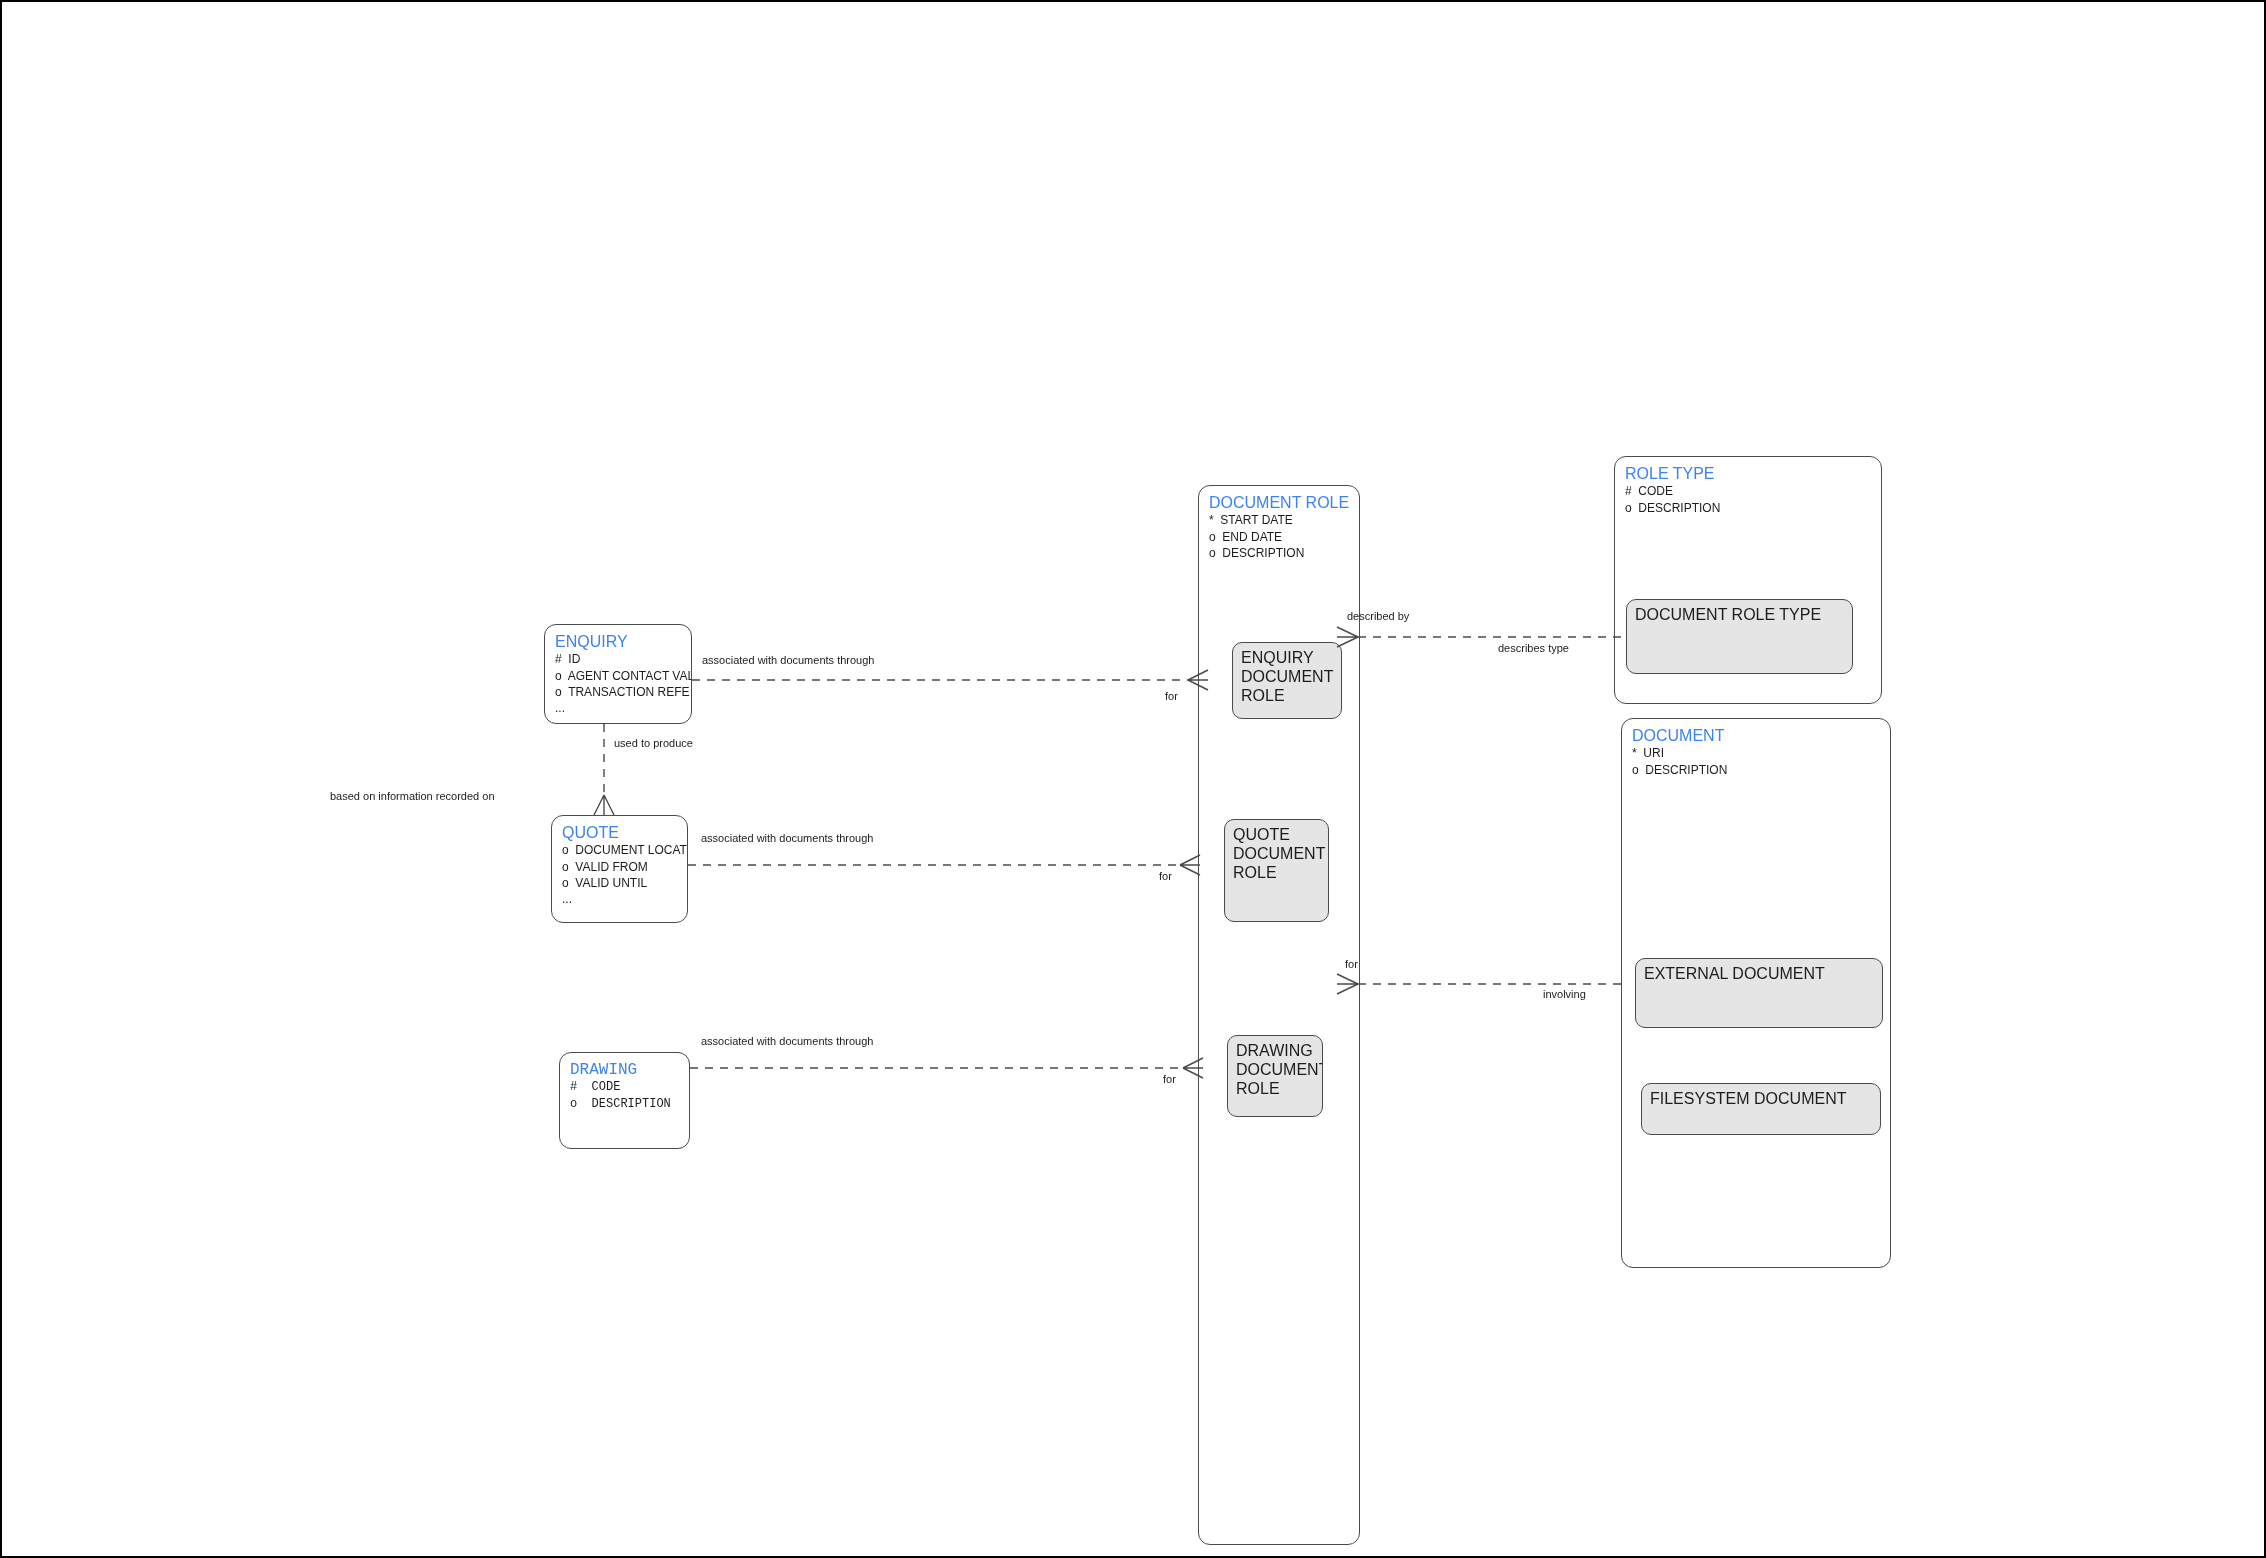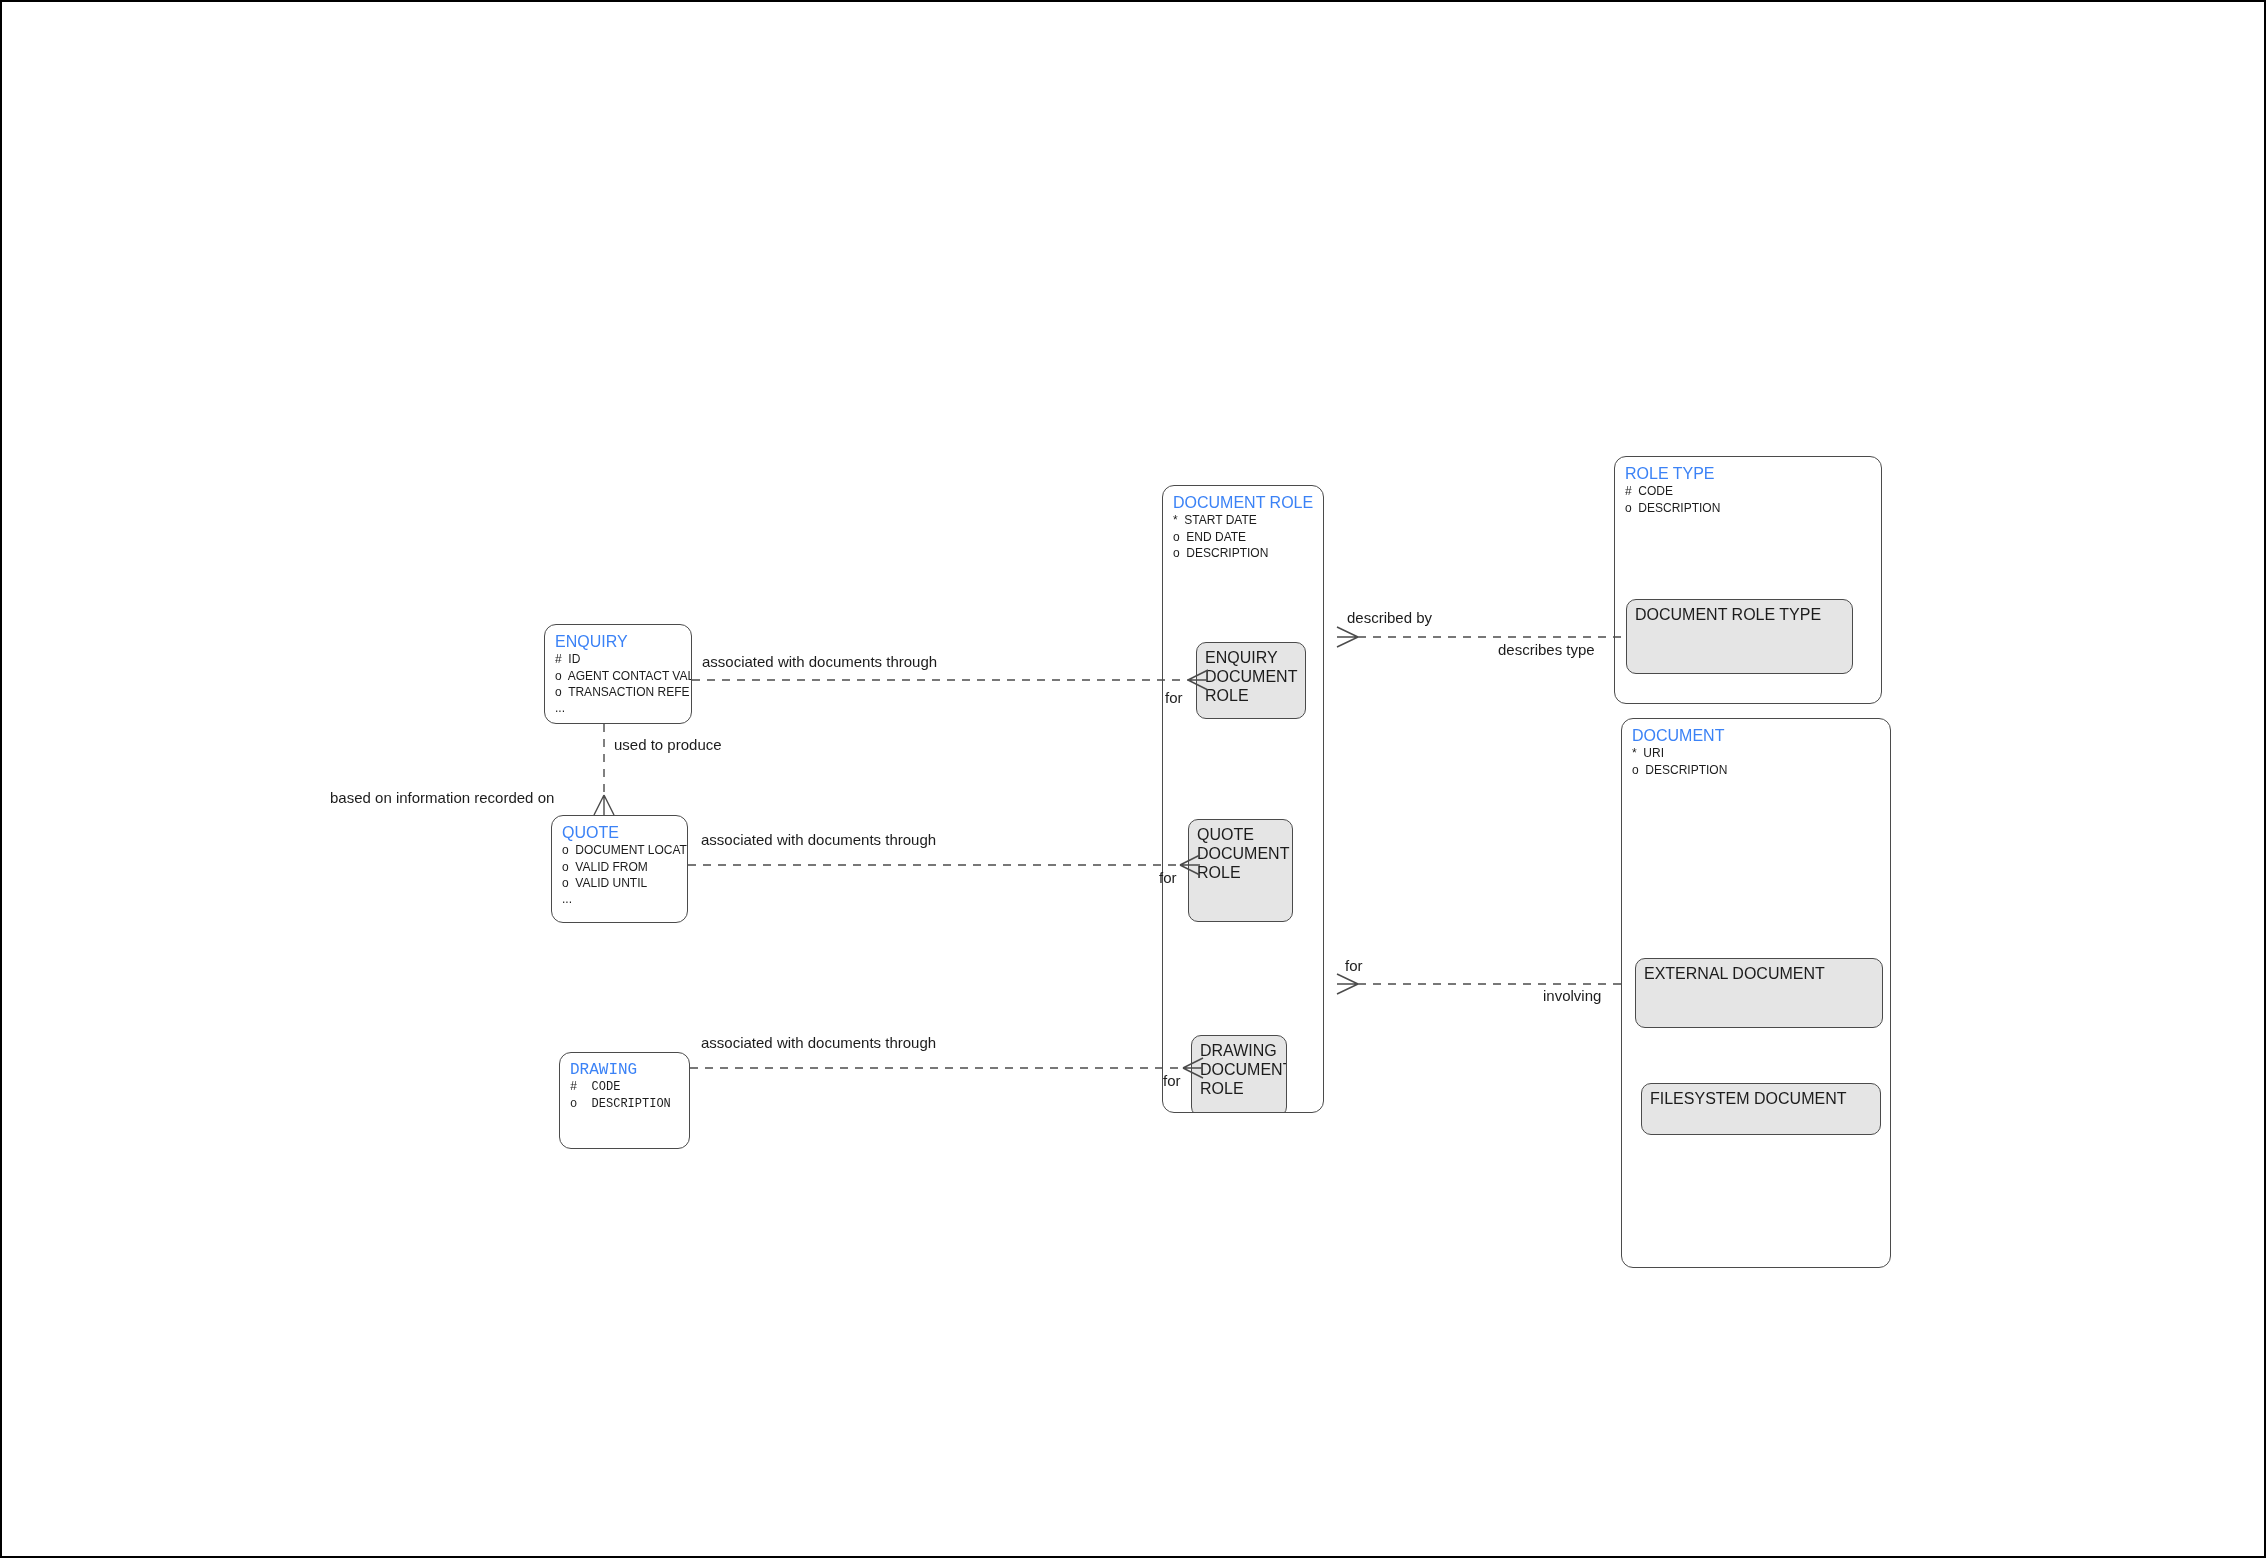--- a/index.html
+++ b/index.html
@@ -39,21 +39,21 @@
     border-radius: 10px;
     background: #e5e5e5;
     padding: 6px 8px;
     font-size: 16px;
     line-height: 1.18;
     overflow: hidden;
     color: #1c1c1c;
   }
   .rel-label {
     position: absolute;
-    font-size: 15px;
+    font-size: 11px;
     line-height: 1.1;
     white-space: nowrap;
     color: #1c1c1c;
   }
   svg.overlay {
     position: absolute;
     left: 0; top: 0;
     width: 2266px; height: 1558px;
     pointer-events: none;
   }
@@ -78,21 +78,21 @@
     <div class="attr">o  VALID UNTIL</div>
     <div class="attr">...</div>
   </div>
 
   <div class="entity" style="left:557px; top:1050px; width:131px; height:97px;font-family:Liberation Mono, monospace;">
     <div class="entity-title">DRAWING</div>
     <div class="attr">#  CODE</div>
     <div class="attr">o  DESCRIPTION</div>
   </div>
 
-  <div class="entity" style="left:1160px; top:483px; width:162px; height:628px;">
+  <div class="entity" style="left:1196px; top:483px; width:162px; height:1060px;">
     <div class="entity-title">DOCUMENT ROLE</div>
     <div class="attr">*  START DATE</div>
     <div class="attr">o  END DATE</div>
     <div class="attr">o  DESCRIPTION</div>
     <div class="subtype" style="left:33px; top:156px; width:110px; height:77px;">ENQUIRY DOCUMENT ROLE</div>
     <div class="subtype" style="left:25px; top:333px; width:105px; height:103px;">QUOTE DOCUMENT ROLE</div>
     <div class="subtype" style="left:28px; top:549px; width:96px; height:82px;">DRAWING DOCUMENT ROLE</div>
   </div>
 
   <div class="entity" style="left:1612px; top:454px; width:268px; height:248px;">

